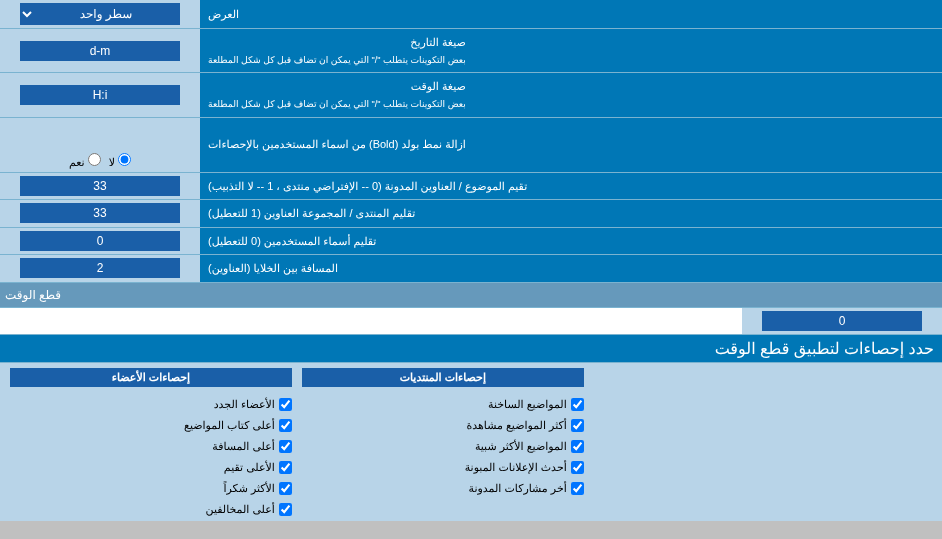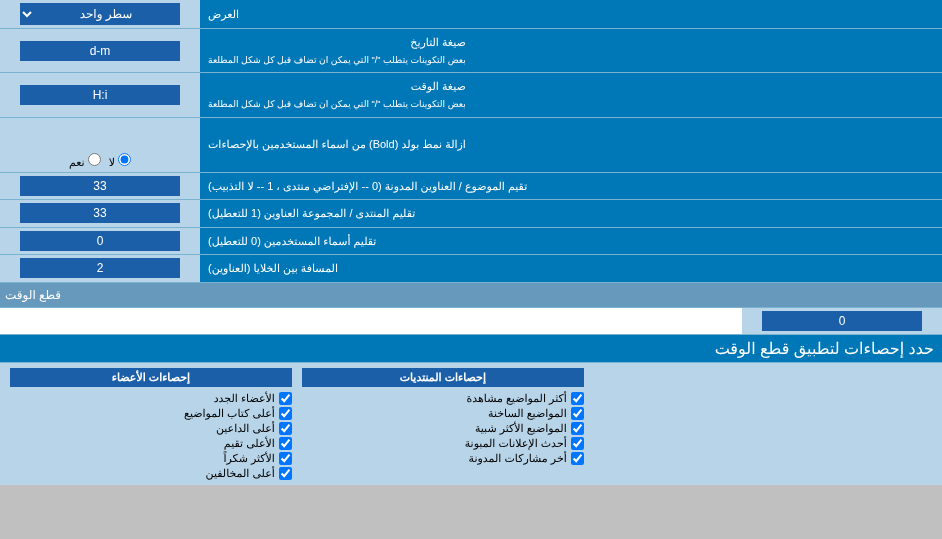--- a/index.html
+++ b/index.html
@@ -86,21 +86,21 @@
       background: #b8d4e8;
       padding: 5px;
       display: flex;
       flex-direction: row;
       gap: 0;
     }
     .checkbox-col {
       flex: 1;
       display: flex;
       flex-direction: column;
-      gap: 2px;
+      gap: 8px;
       padding: 0 5px;
     }
     .checkbox-col-header {
       background: #1a5fa8;
       color: #fff;
       text-align: center;
       padding: 3px 5px;
       font-size: 11px;
       font-weight: bold;
       margin-bottom: 3px;
@@ -227,25 +227,25 @@
 
     <div class="checkbox-col" style="flex:1.2;">
     </div>
 
     <div class="checkbox-col">
       <div class="checkbox-col-header">
         <span>إحصاءات المنتديات</span>
       </div>
       <div class="checkbox-item">
         <input type="checkbox" checked="" style="">
+        <span>المواضيع الساخنة</span>
+      </div>
+      <div class="checkbox-item">
+        <input type="checkbox" checked="" style="">
         <span>أكثر المواضيع مشاهدة</span>
-      </div>
-      <div class="checkbox-item">
-        <input type="checkbox" checked="" style="">
-        <span>المواضيع الساخنة</span>
       </div>
       <div class="checkbox-item">
         <input type="checkbox" checked="" style="">
         <span>المواضيع الأكثر شبية</span>
       </div>
       <div class="checkbox-item">
         <input type="checkbox" checked="" style="">
         <span>أحدث الإعلانات المبونة</span>
       </div>
       <div class="checkbox-item">
@@ -261,21 +261,21 @@
       <div class="checkbox-item">
         <input type="checkbox" checked="" style="">
         <span>الأعضاء الجدد</span>
       </div>
       <div class="checkbox-item">
         <input type="checkbox" checked="" style="">
         <span>أعلى كتاب المواضيع</span>
       </div>
       <div class="checkbox-item">
         <input type="checkbox" checked="" style="">
-        <span>أعلى الداعين</span>
+        <span>أعلى المسافة</span>
       </div>
       <div class="checkbox-item">
         <input type="checkbox" checked="" style="">
         <span>الأعلى تقيم</span>
       </div>
       <div class="checkbox-item">
         <input type="checkbox" checked="" style="">
         <span>الأكثر شكراً</span>
       </div>
       <div class="checkbox-item">

